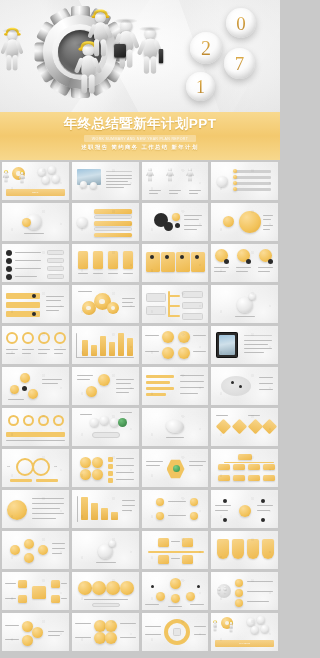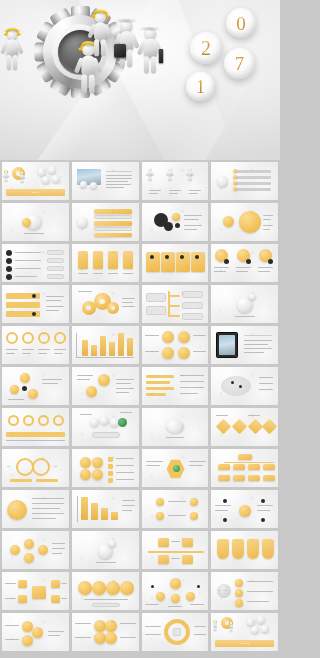--- a/index.html
+++ b/index.html
@@ -282,20 +282,27 @@
     <div class="plate" style="left:226px; top:8px; width:30px; height:30px;">
       <span style="font-size:19px;">0</span>
     </div>
     <div class="plate" style="left:186px; top:72px; width:29px; height:29px;">
       <span style="font-size:18px;">1</span>
     </div>
     <div class="plate" style="left:224px; top:48px; width:31px; height:31px;">
       <span style="font-size:19px;">7</span>
     </div>
 
+    <div class="title-band">
+      <div class="title-main">年终总结暨新年计划PPT</div>
+      <div class="title-rule">
+        <em>WORK SUMMARY AND NEW YEAR PLAN REPORT</em>
+      </div>
+      <div class="title-sub">述职报告 简约商务 工作总结 新年计划</div>
+    </div>
   </div>
 
   <div class="grid">
 
     <div class="slide">
       <div class="gear-mini" style="left:10px;top:5px;width:13px;height:13px;"></div>
       <div class="fig" style="left:4px;top:9px;transform:scale(.22)">
           <div class="hat"></div>
           <div class="head"></div>
           <div class="torso"></div>

